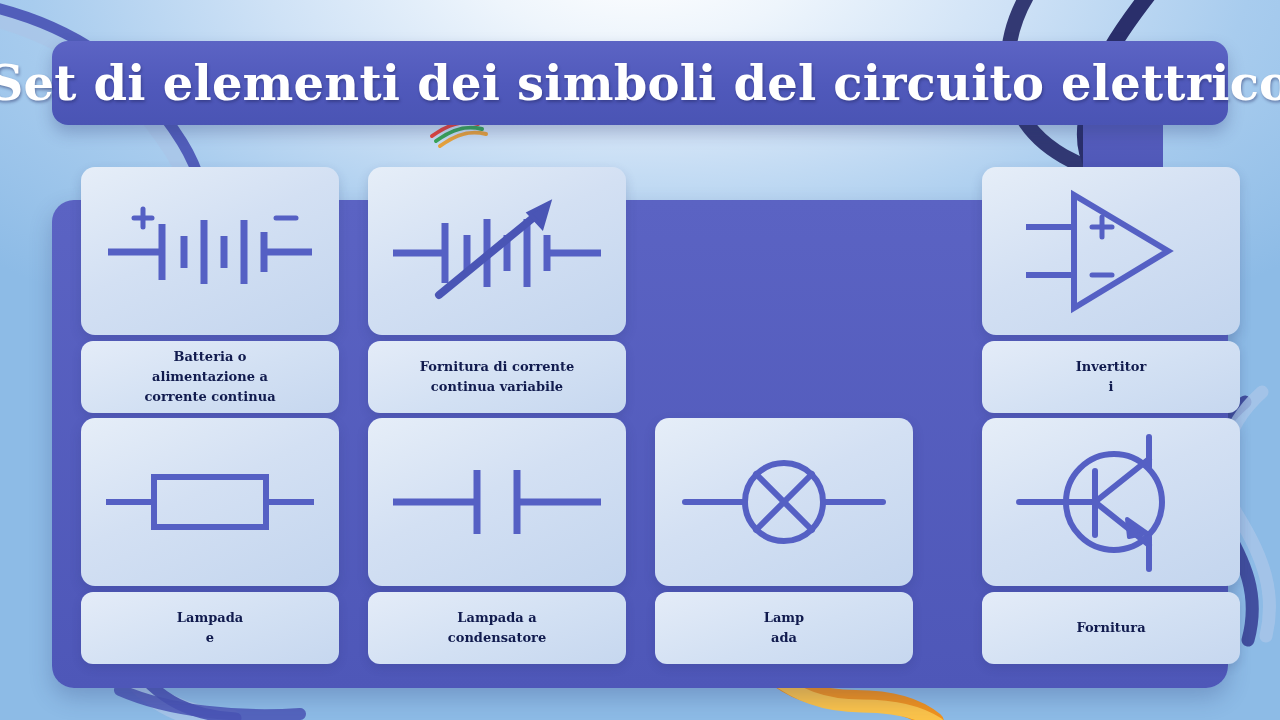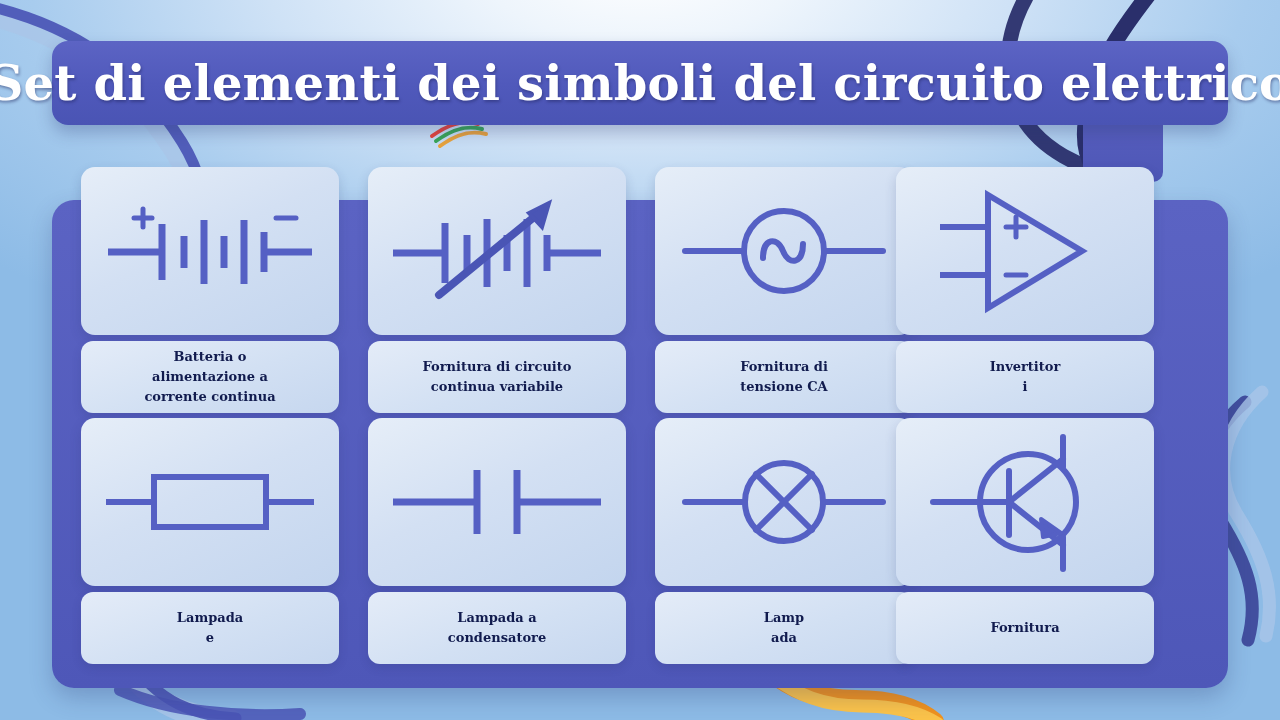--- a/index.html
+++ b/index.html
@@ -99,21 +99,21 @@
     font-weight: bold;
     font-size: 13px;
     line-height: 1.55;
     white-space: pre-line;
   }
 
   
   .c0 { left: 81px; border-radius: 29px; }
   .c1 { left: 368px; }
   .c2 { left: 655px; }
-  .c3 { left: 896px; }
+  .c3 { left: 982px; }
   .r0 { top: 167px; }
   .r1 { top: 418px; }
 
   svg.sym { display: block; }
 </style>
 </head>
 <body>
 
 <div id="stage">
 
@@ -187,41 +187,25 @@
             <line x1="160" y1="44" x2="160" y2="80"></line>
             <line x1="160" y1="62" x2="214" y2="62"></line>
           </g>
           <g stroke="#4a55b5" stroke-width="8" fill="#4a55b5" stroke-linecap="round">
             <line x1="52" y1="104" x2="152" y2="22"></line>
             <polygon points="162,12 142,22 155,36" stroke-width="4"></polygon>
           </g>
         </svg>
       </div>
       <div class="lbl-card">
-        <span class="lbl-text">Fornitura di circuito
+        <span class="lbl-text">Fornitura di corrente
 continua variabile</span>
       </div>
     </div>
 
-    <div class="cell c2 r0">
-      <div class="sym-card">
-        <svg class="sym" width="210" height="110" viewBox="0 0 210 110">
-          <g stroke="#5560c4" stroke-width="6" fill="none" stroke-linecap="round">
-            <line x1="6" y1="55" x2="65" y2="55"></line>
-            <line x1="145" y1="55" x2="204" y2="55"></line>
-            <circle cx="105" cy="55" r="40"></circle>
-            <path d="M 84 62 C 84 42 98 40 104 55 C 110 70 124 68 124 48" stroke-width="6"></path>
-          </g>
-        </svg>
-      </div>
-      <div class="lbl-card">
-        <span class="lbl-text">Fornitura di
-tensione CA</span>
-      </div>
-    </div>
 
     <div class="cell c3 r0">
       <div class="sym-card">
         <svg class="sym" width="190" height="125" viewBox="0 0 190 125">
           <g stroke="#5560c4" stroke-width="6" fill="none" stroke-linejoin="miter">
             <polygon points="58,6 58,119 152,62"></polygon>
             <line x1="10" y1="38" x2="58" y2="38"></line>
             <line x1="10" y1="86" x2="58" y2="86"></line>
           </g>
           <g stroke="#5560c4" stroke-width="5" stroke-linecap="round">

